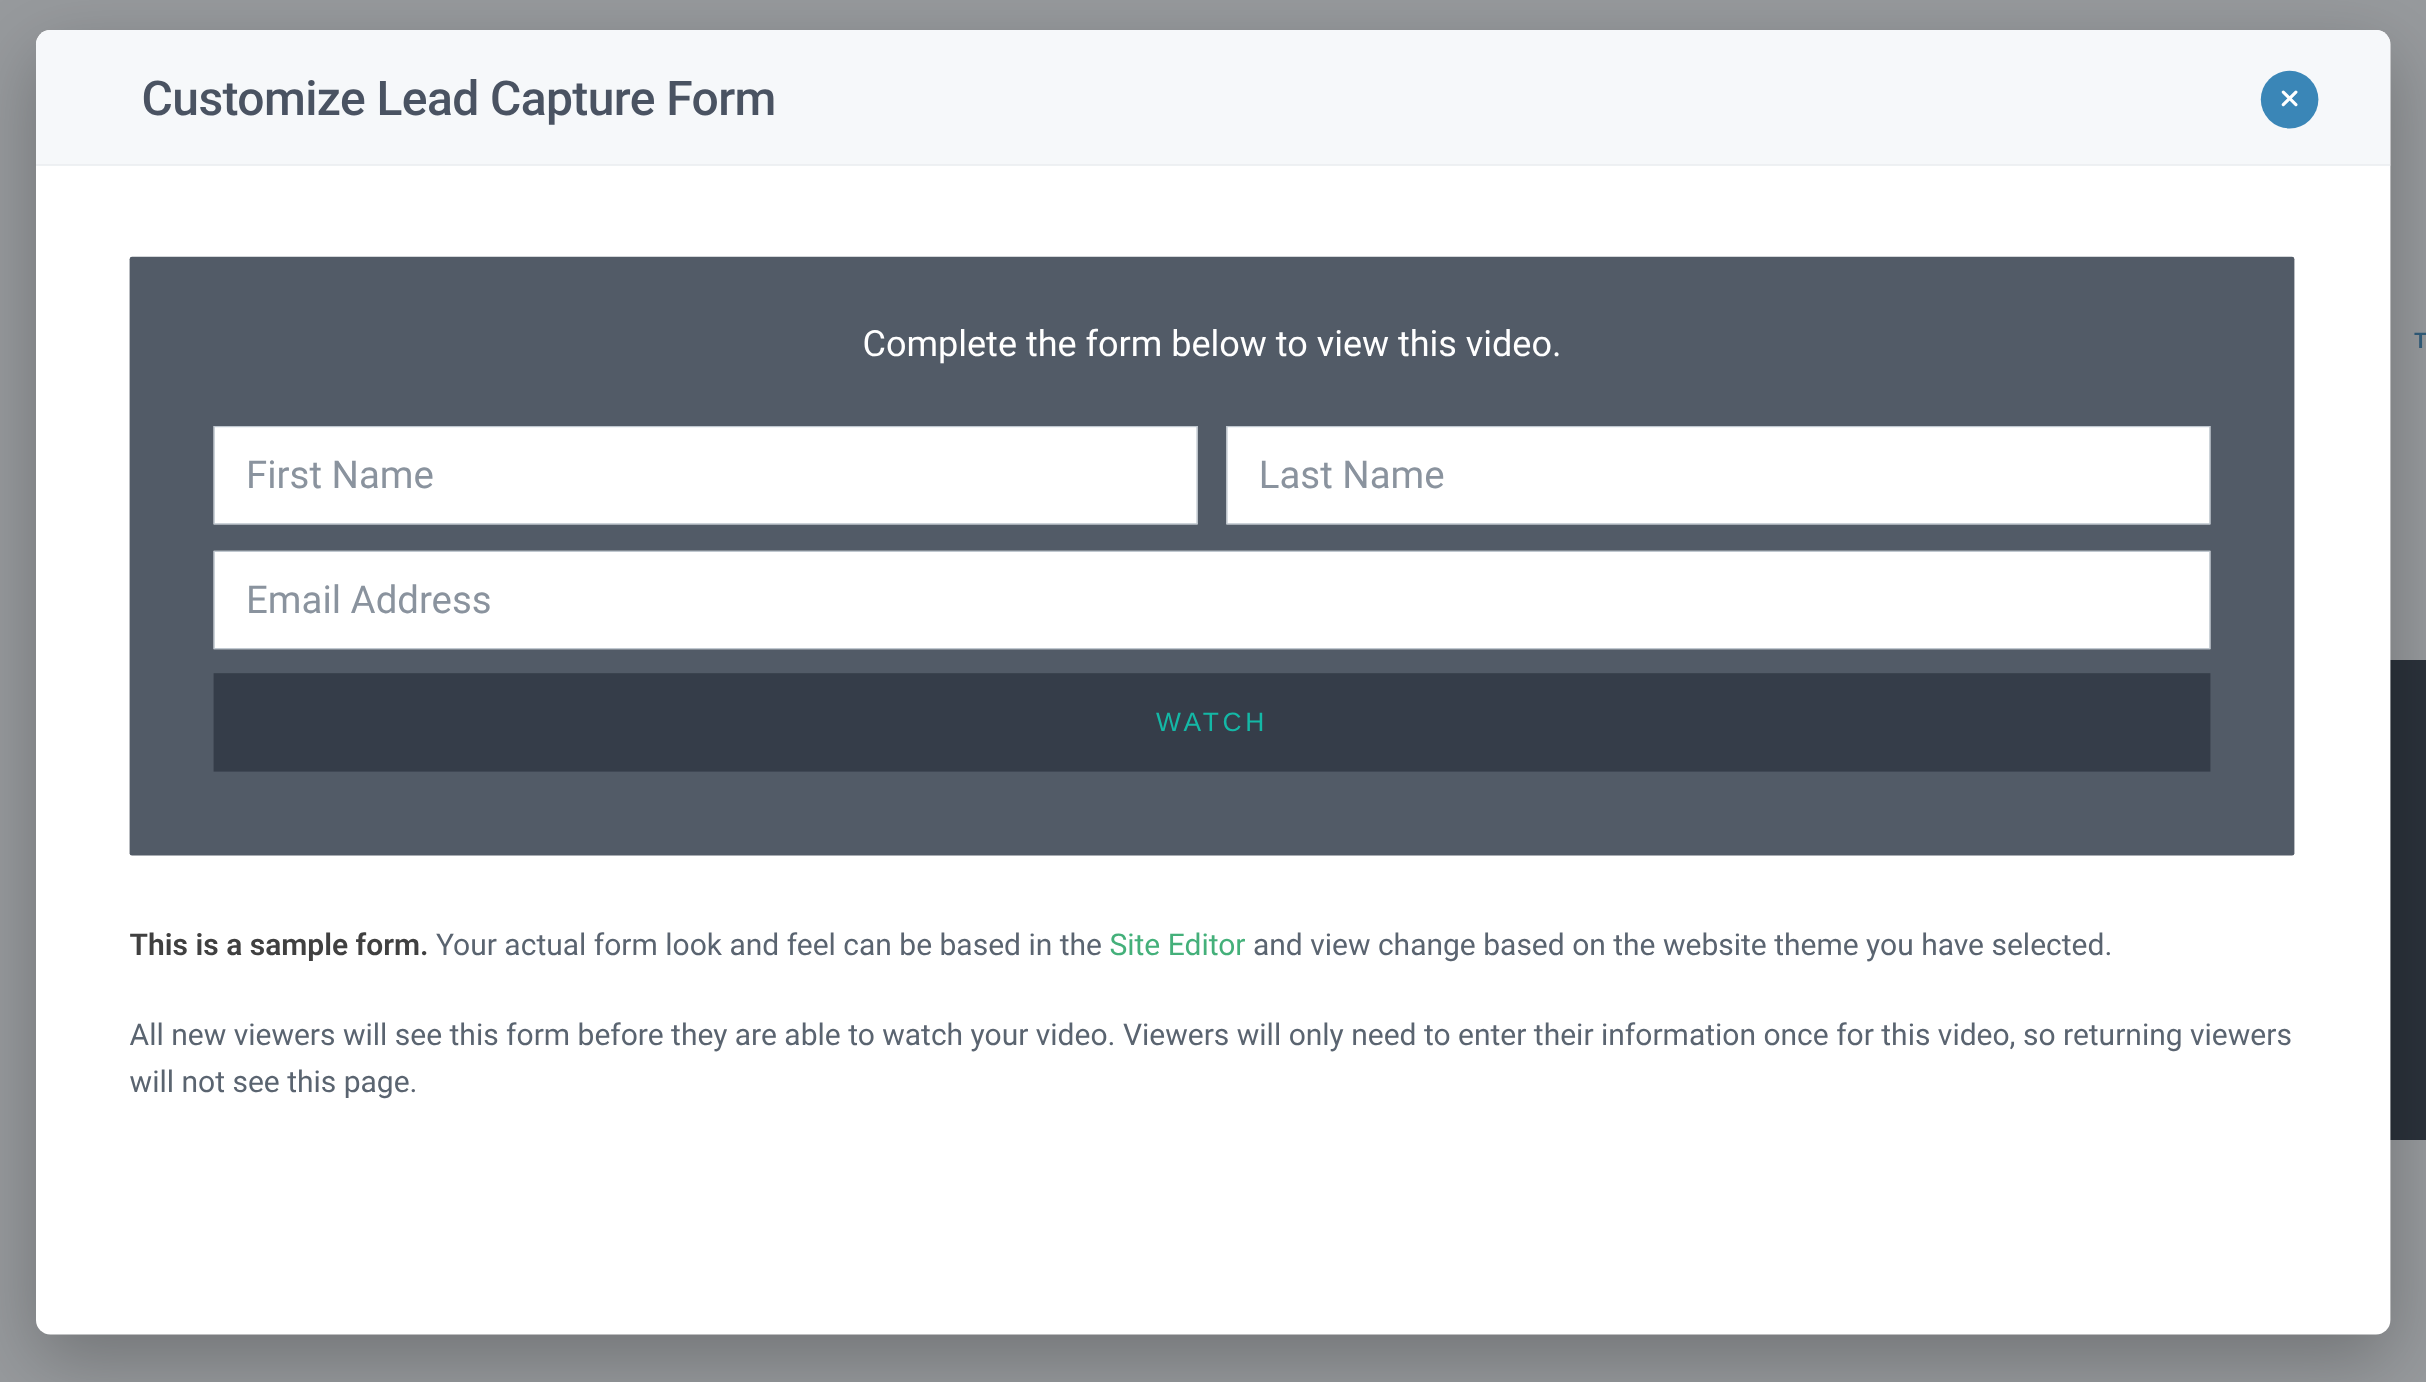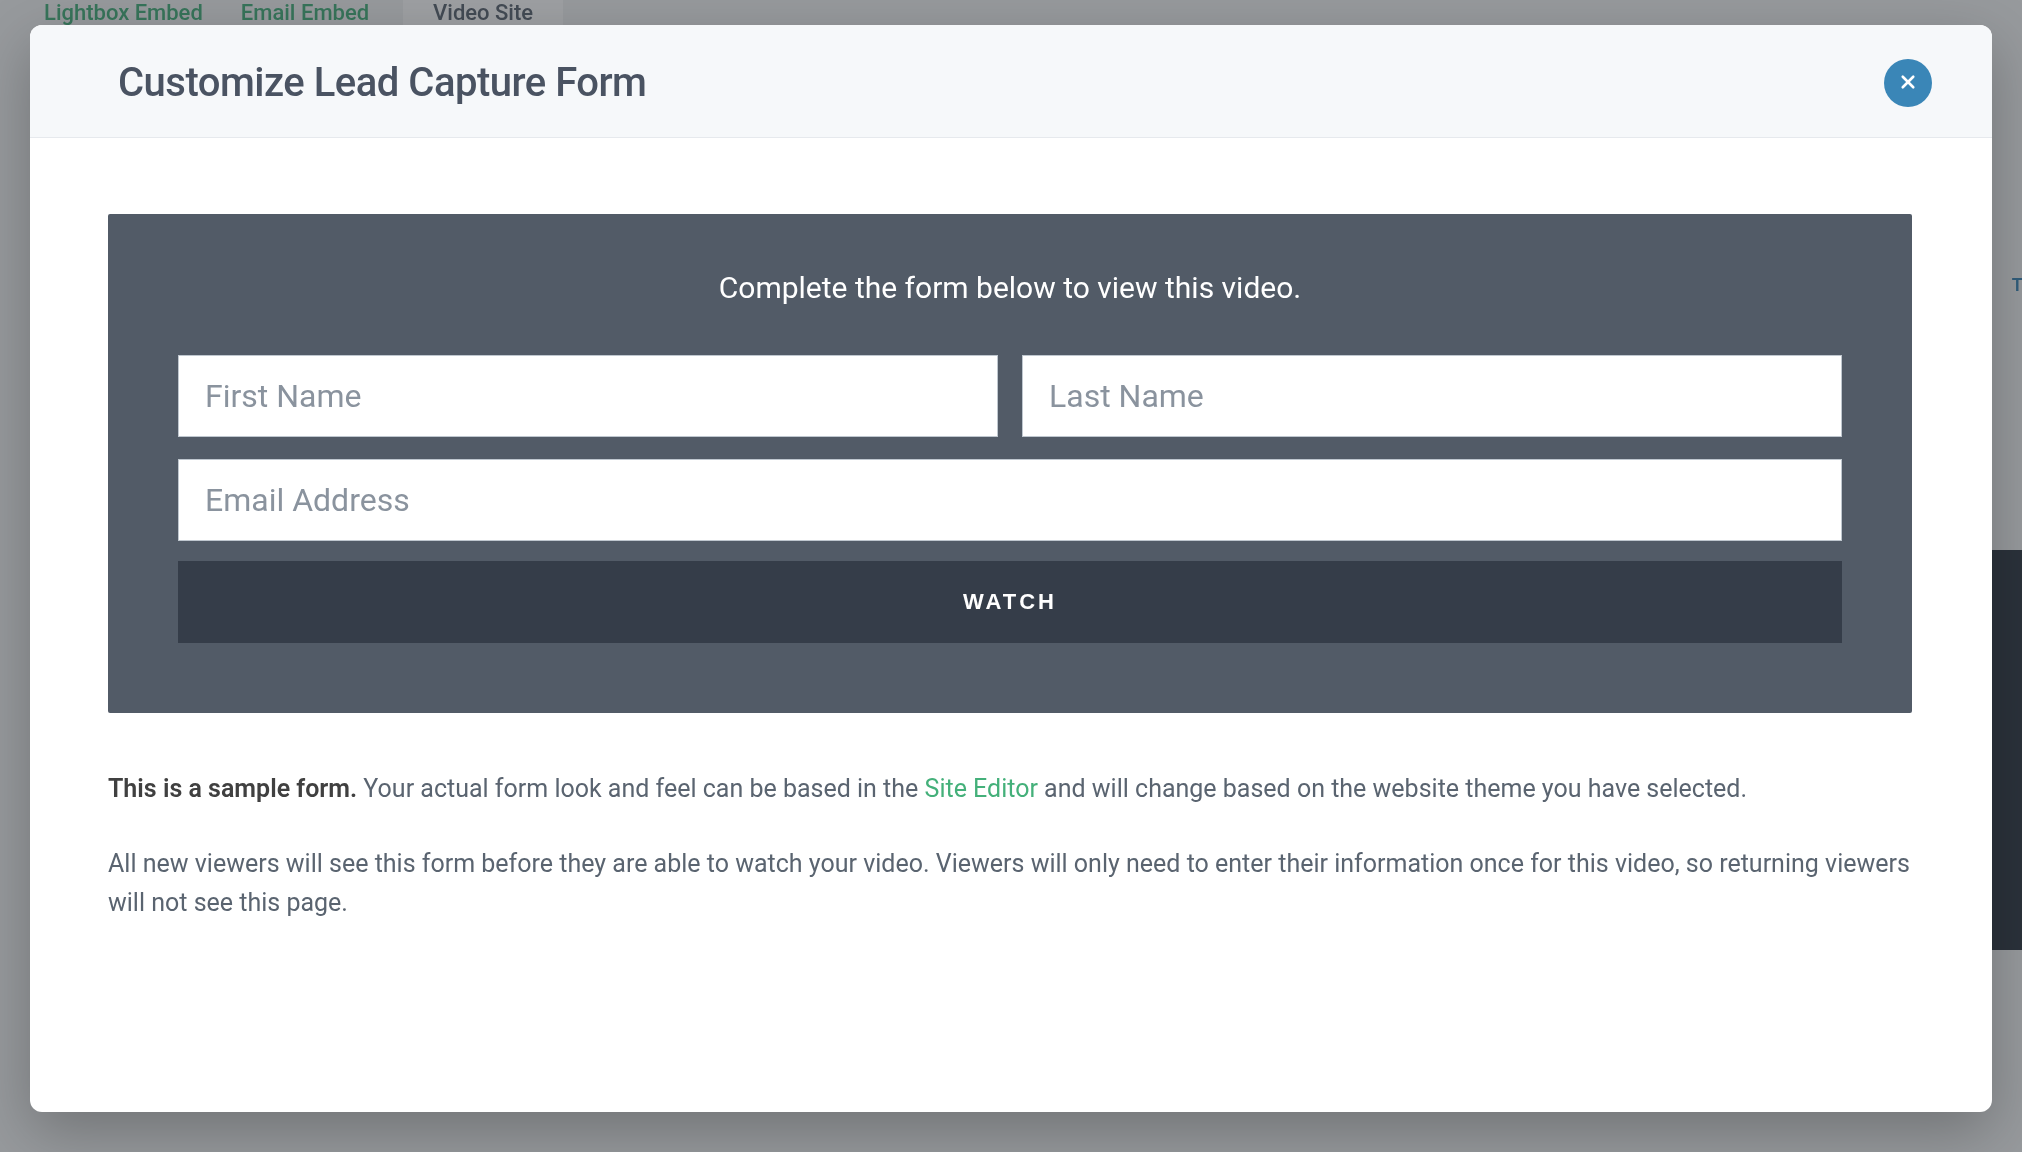--- a/index.html
+++ b/index.html
@@ -214,47 +214,42 @@
     color: #4a5362;
     font-family: inherit;
     width: 100%;
   }
   .field::placeholder { color: #8a939e; }
   .watch-btn {
     width: 100%;
     height: 82px;
     background: #353d49;
     border: none;
-    color: #ffffff;
+    color: #14b8a6;
     font-size: 22px;
-    font-weight: 700;
+    font-weight: 400;
     letter-spacing: 3px;
     margin-top: 20px;
     cursor: pointer;
   }
 
   .help-text {
     margin-top: 56px;
     font-size: 25px;
     line-height: 1.56;
     color: #5a6470;
   }
   .help-text strong { color: #404040; font-weight: 600; }
   .help-text a { color: #44b07a; text-decoration: none; }
   .help-para2 { margin-top: 36px; }
 </style>
 </head>
 <body>
 
 <div class="bg-page">
-  <div class="bg-tabs">
-    <span class="bg-tab">Lightbox Embed</span>
-    <span class="bg-tab">Email Embed</span>
-    <span class="bg-tab active">Video Site</span>
-  </div>
   <div class="bg-right">
     <span class="bg-right-label">TI</span>
   </div>
   <div class="bg-video-thumb"></div>
 </div>
 
 <div class="overlay"></div>
 
 <div class="modal">
   <div class="modal-header">
@@ -278,20 +273,20 @@
         <div class="name-row">
           <input class="field" placeholder="First Name" style="">
           <input class="field" placeholder="Last Name" style="">
         </div>
         <input class="field" placeholder="Email Address" style="">
         <button class="watch-btn">WATCH</button>
       </div>
 
       <div class="help-text">
         <p>
-          <strong>This is a sample form.</strong><span> Your actual form look and feel can be based in the </span><a href="#">Site Editor</a><span> and will change based on the website theme you have selected.</span>
+          <strong>This is a sample form.</strong><span> Your actual form look and feel can be based in the </span><a href="#">Site Editor</a><span> and view change based on the website theme you have selected.</span>
         </p>
         <p class="help-para2">All new viewers will see this form before they are able to watch your video. Viewers will only need to enter their information once for this video, so returning viewers will not see this page.</p>
       </div>
     </div>
 
   </div>
 </div>
 
 </body></html>

